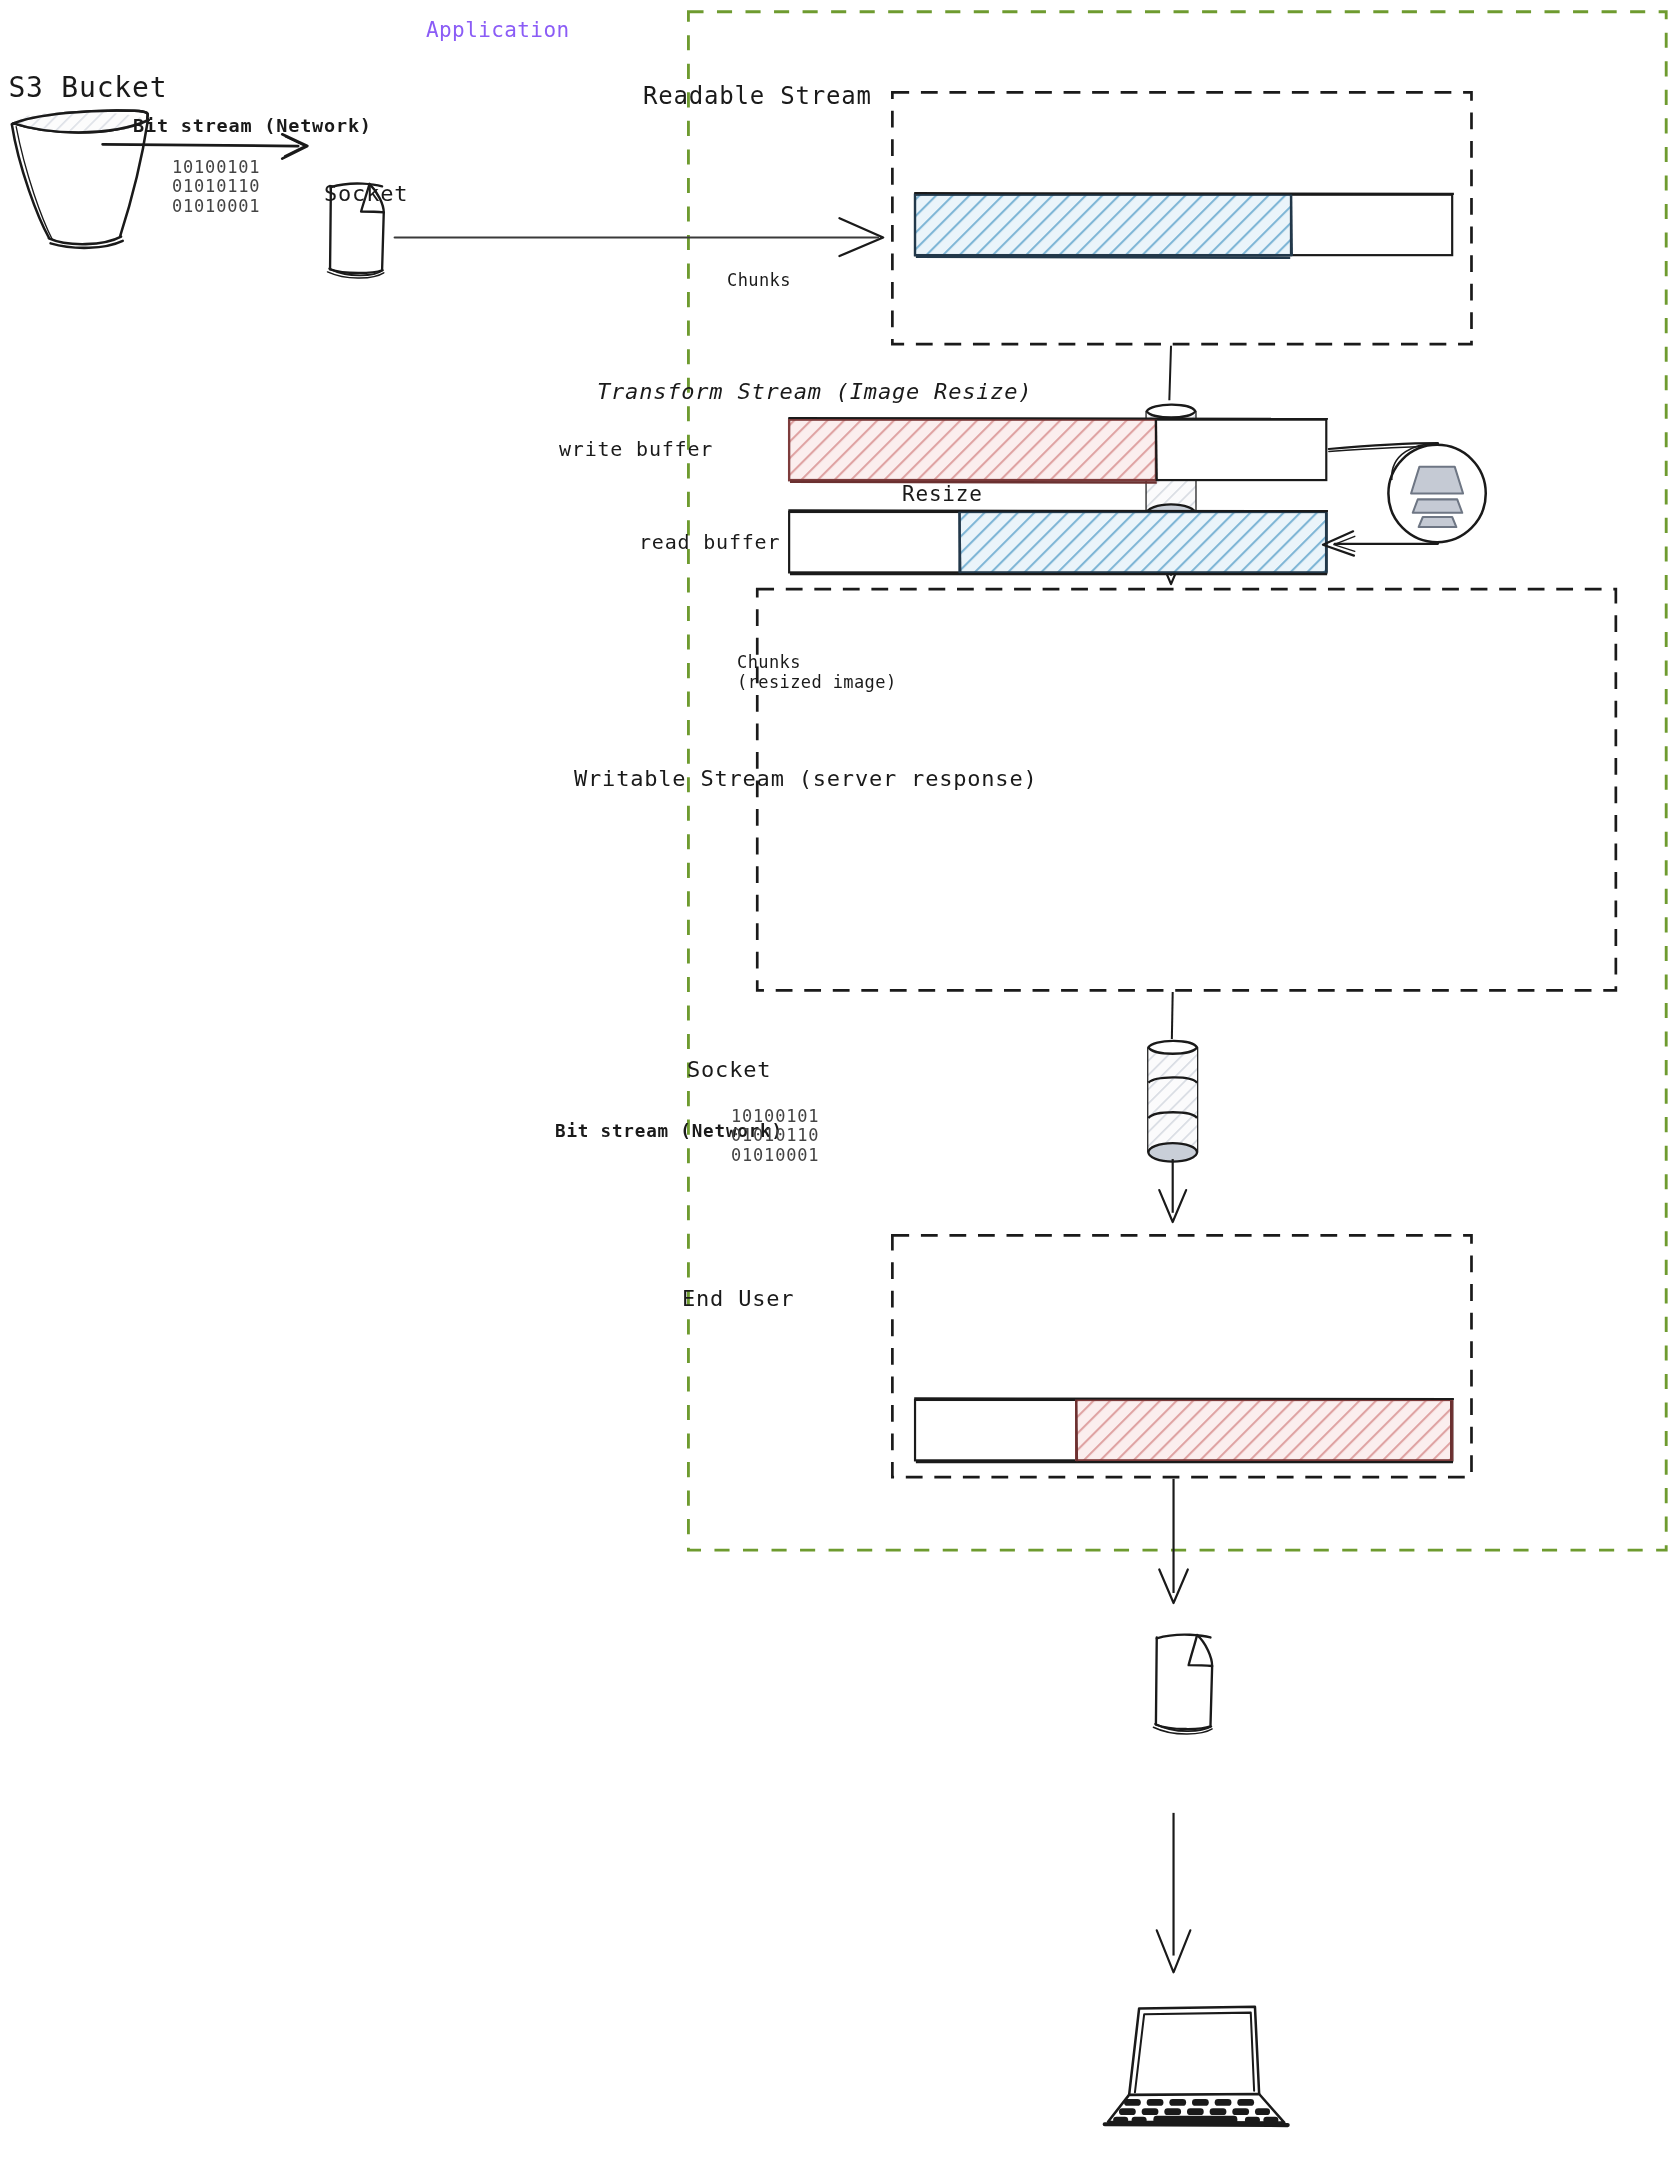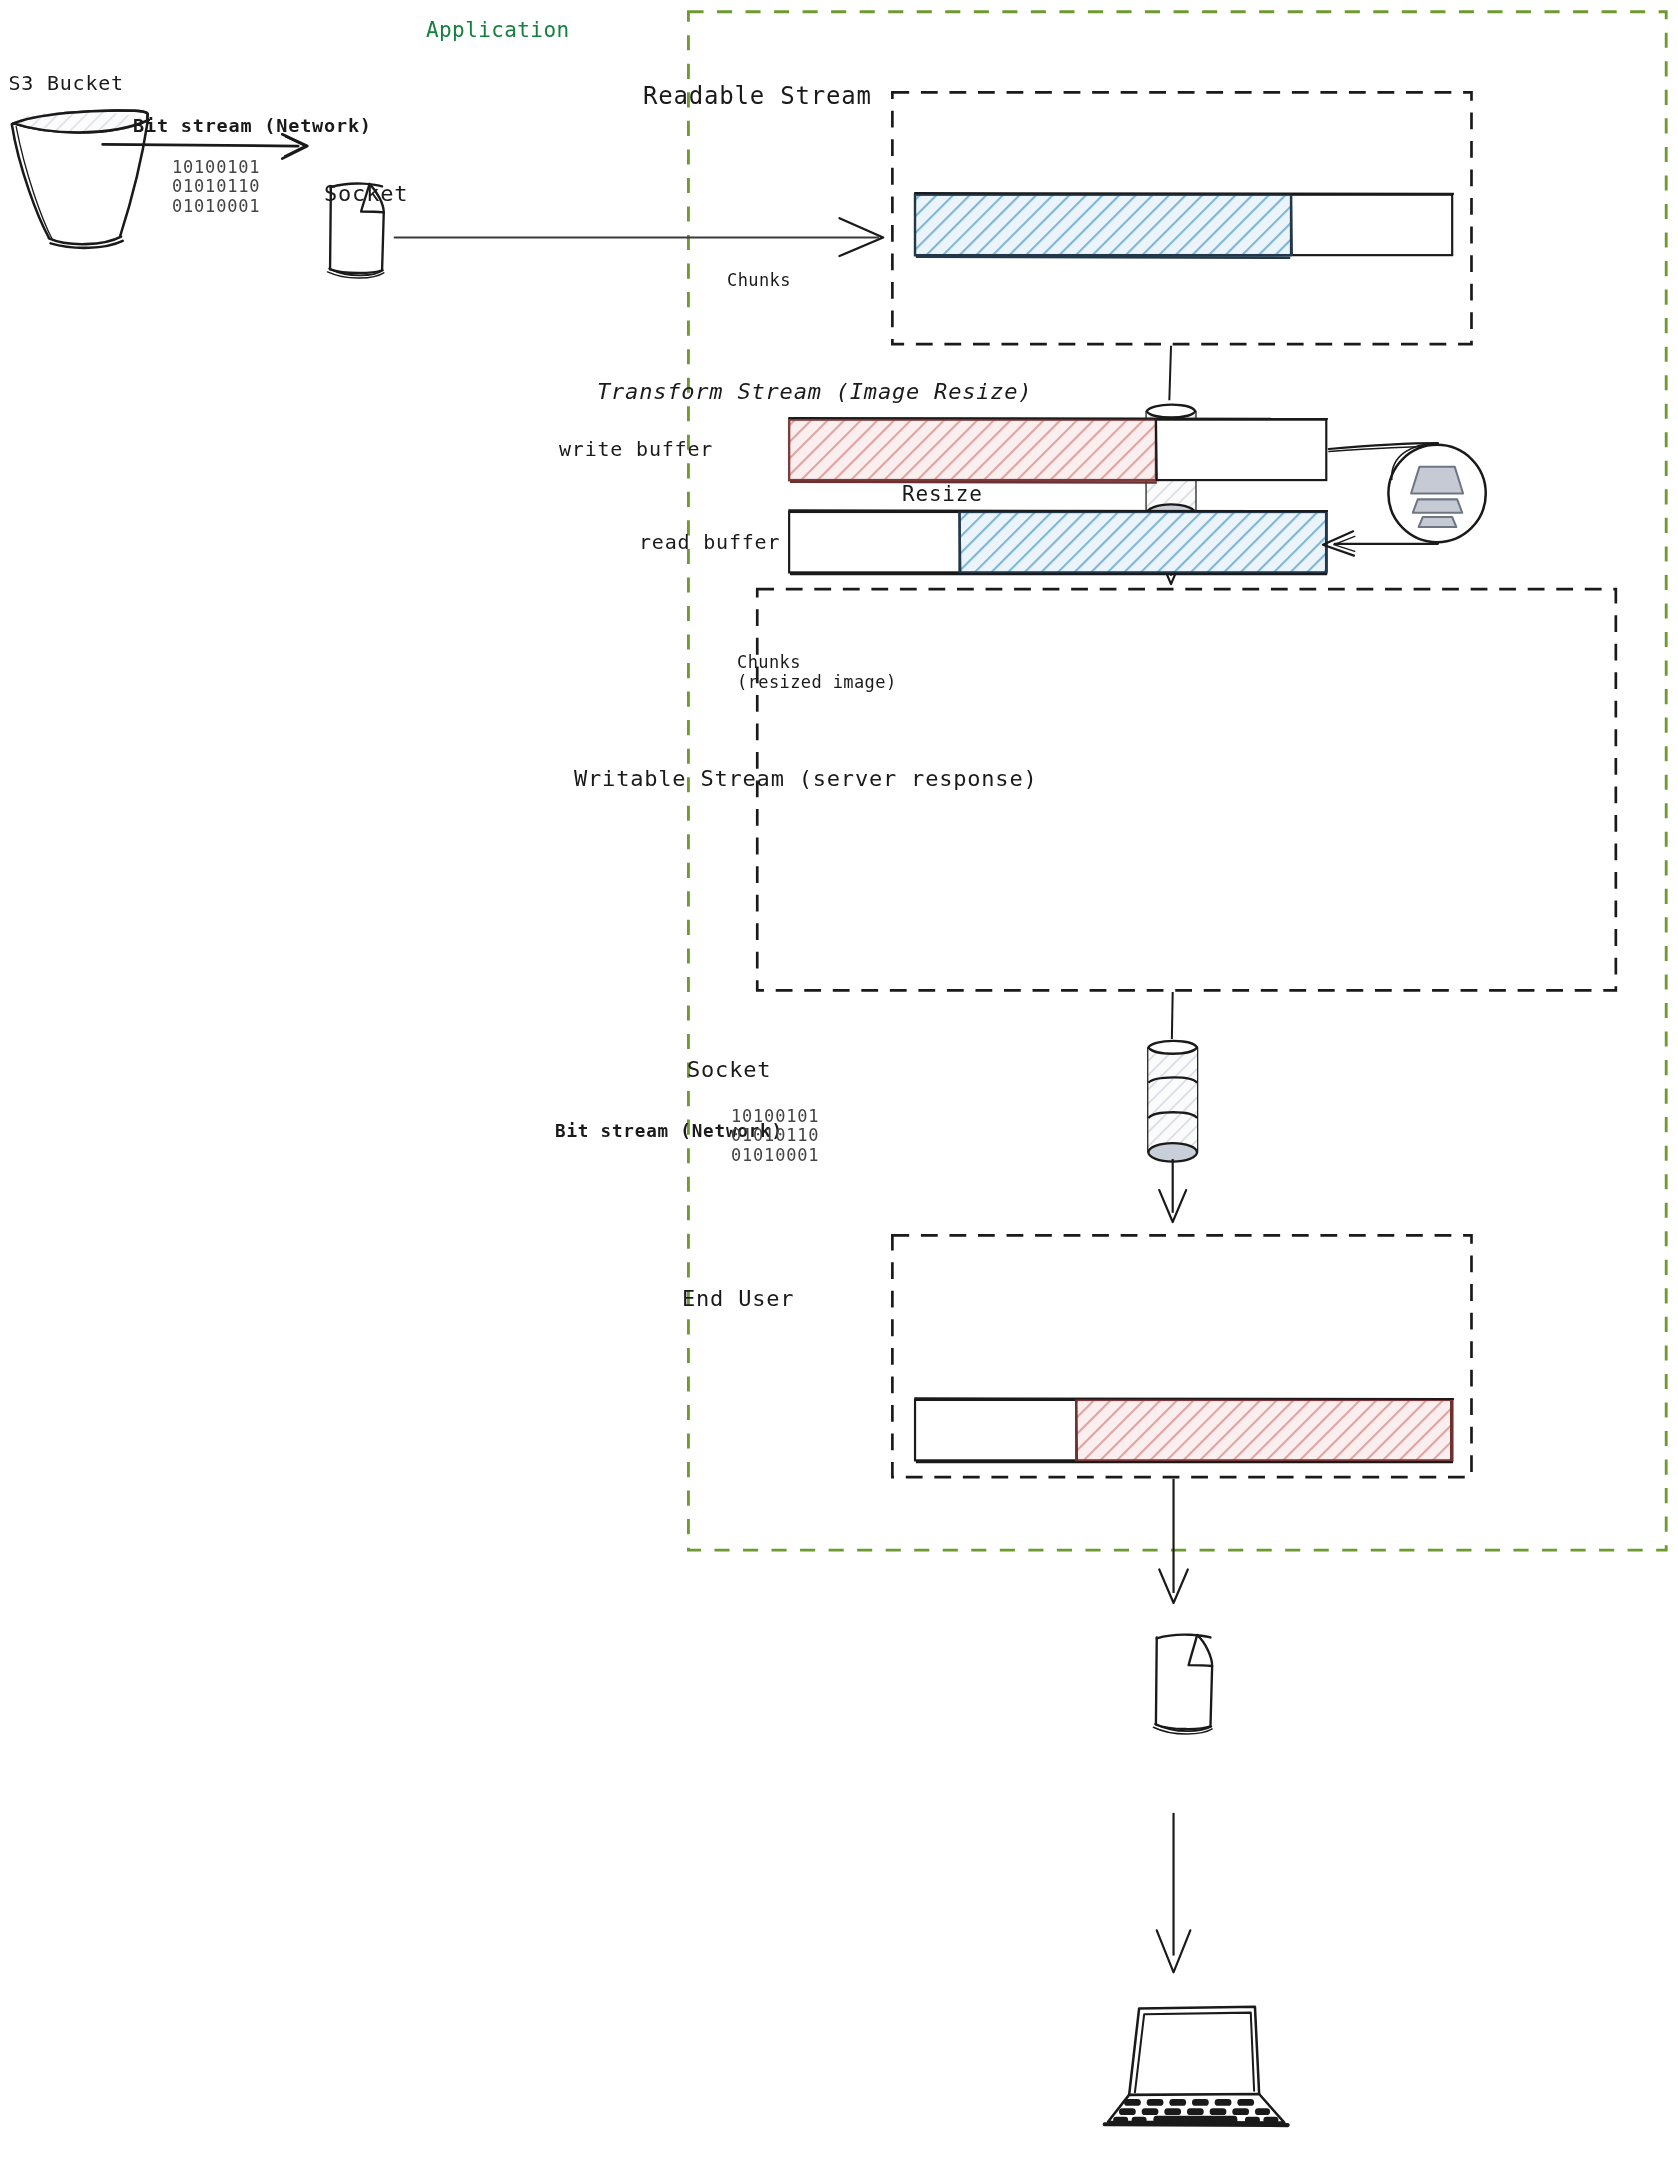--- a/index.html
+++ b/index.html
@@ -4,25 +4,25 @@
 <style>
   html,body{margin:0;padding:0;background:#ffffff;}
   body{
     width:1679px;height:2183px;
     font-family:"DejaVu Sans Mono","Liberation Mono",monospace;
     position:relative;overflow:hidden;
   }
   #stage{position:absolute;left:0;top:0;width:1679px;height:2183px;}
   svg.layer{position:absolute;left:0;top:0;width:1679px;height:2183px;pointer-events:none;}
   .lbl{position:absolute;white-space:pre;color:#1a1a1a;font-family:"DejaVu Sans Mono","Liberation Mono",monospace;}
-  .t-s3{left:8.4px;top:71px;font-size:20px;letter-spacing:0.8px;}
+  .t-s3{left:8.4px;top:71px;font-size:28px;letter-spacing:0.8px;}
   .t-bit1{left:133px;top:115px;font-size:18.5px;letter-spacing:0.8px;font-weight:bold;}
   .t-bin1{left:172px;top:158px;font-size:17px;line-height:19.3px;color:#444;letter-spacing:0.8px;}
   .t-socket1{left:324px;top:181px;font-size:22px;letter-spacing:0.8px;}
-  .t-app{left:426px;top:17.6px;font-size:21px;color:#15803d;letter-spacing:0.4px;}
+  .t-app{left:426px;top:17.6px;font-size:21px;color:#8b5cf6;letter-spacing:0.4px;}
   .t-readable{left:643px;top:82px;font-size:24px;letter-spacing:0.8px;}
   .t-chunks1{left:727px;top:270px;font-size:17px;letter-spacing:0.4px;}
   .t-transform{left:597px;top:379px;font-size:22px;letter-spacing:0.8px;font-style:italic;}
   .t-wbuf{left:537px;top:437px;font-size:20px;letter-spacing:0.8px;margin-left:22px;}
   .t-rbuf{left:639px;top:530px;font-size:20px;letter-spacing:0.8px;}
   .t-resize{left:902px;top:482px;font-size:21px;letter-spacing:0.8px;}
   .t-chunks2{left:737px;top:652px;font-size:17px;line-height:20px;letter-spacing:0.4px;}
   .t-writable{left:574px;top:766px;font-size:22px;letter-spacing:0.8px;}
   .t-socket2{left:687px;top:1057px;font-size:22px;letter-spacing:0.8px;}
   .t-bit2{left:555px;top:1121px;font-size:17.6px;letter-spacing:0.8px;font-weight:bold;}

